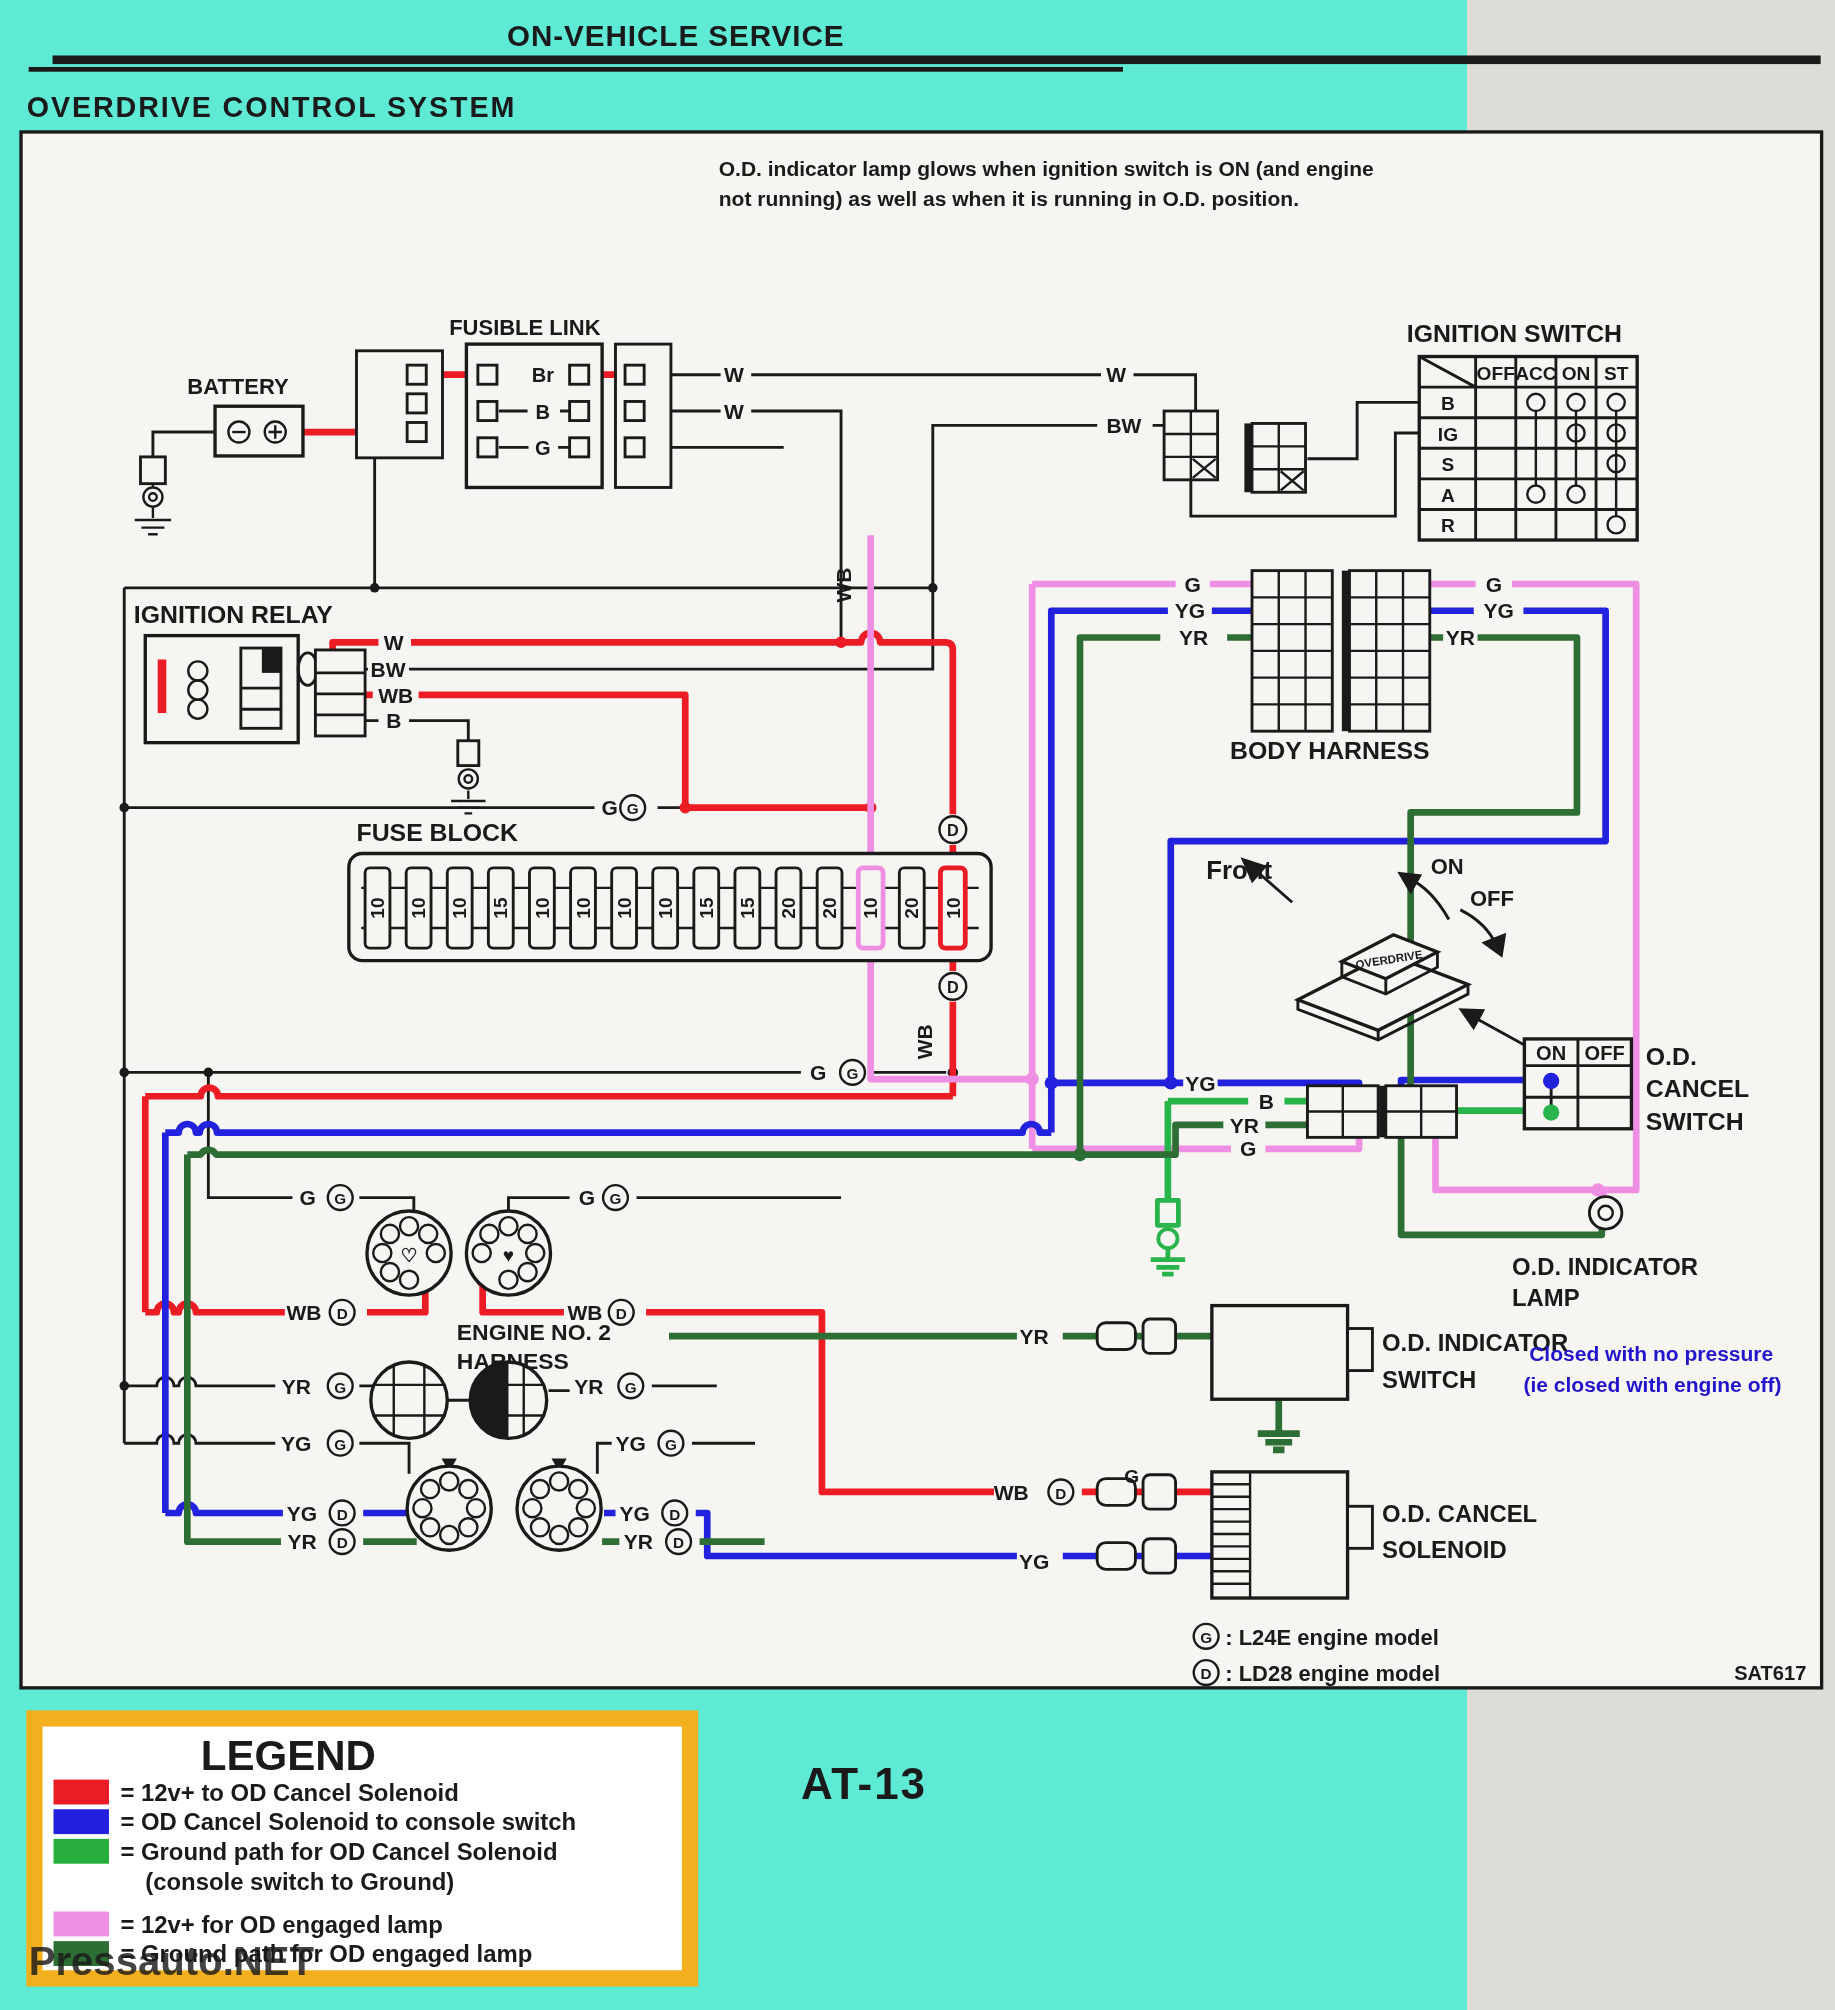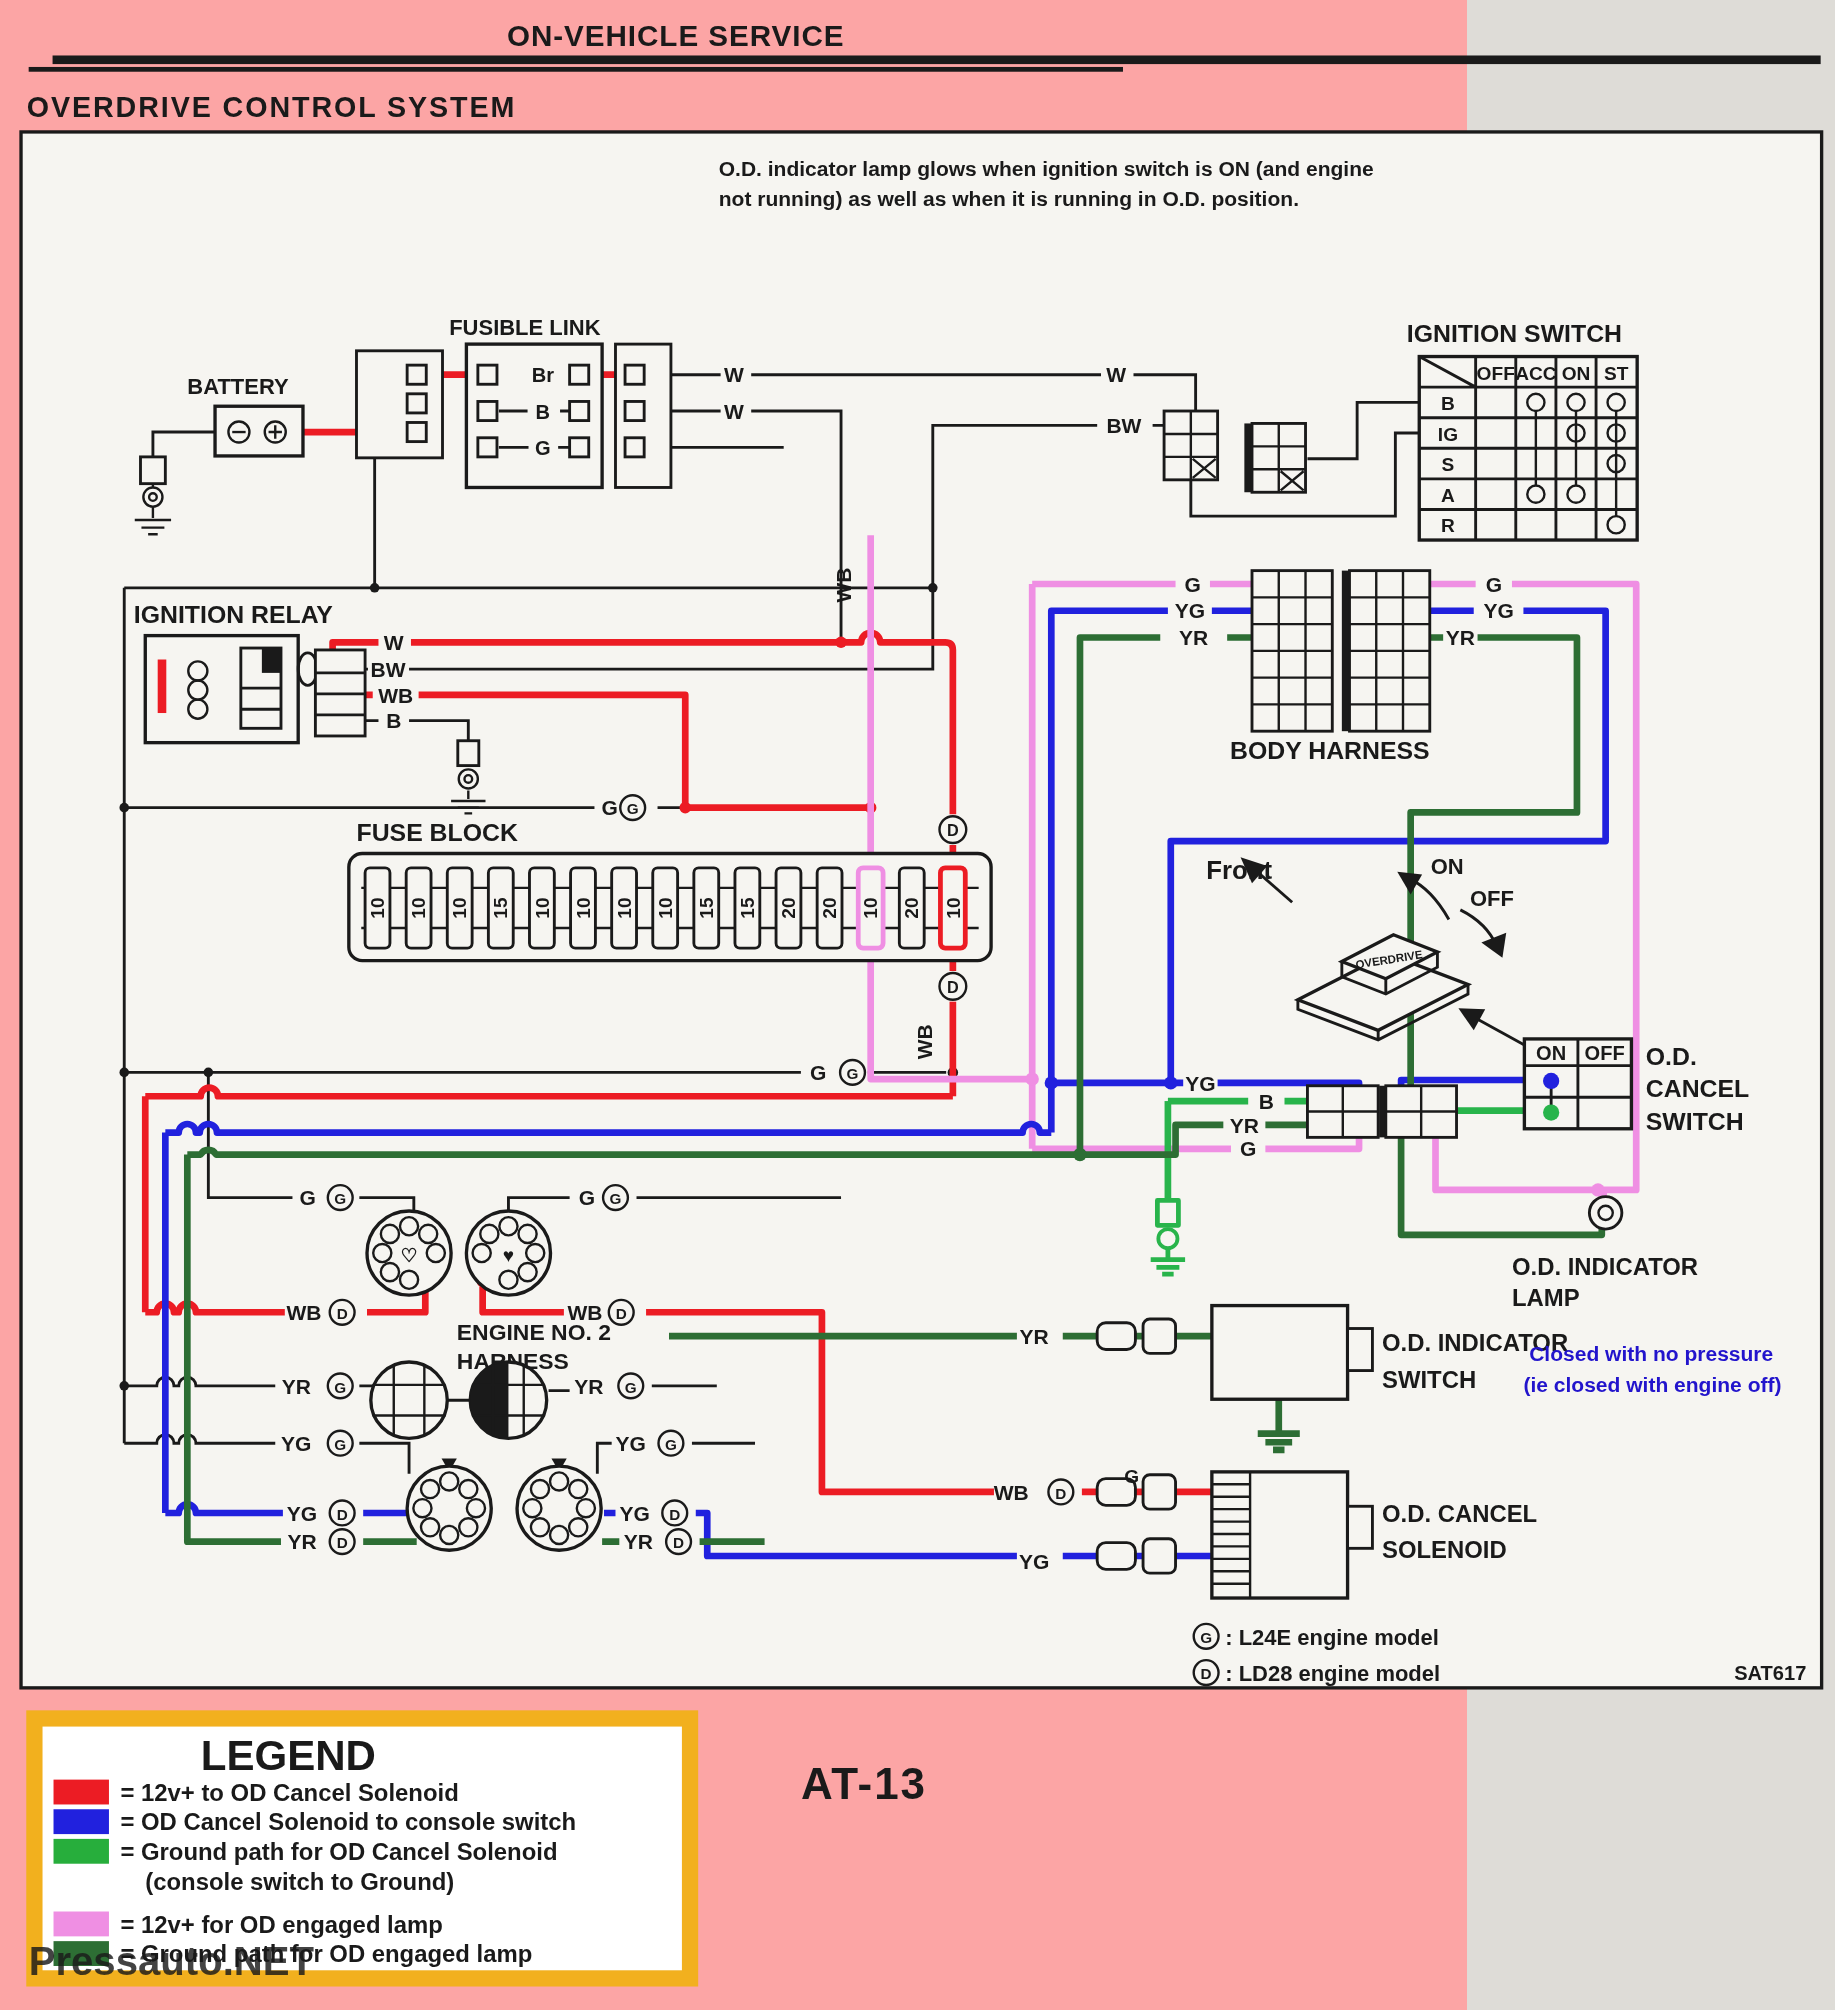--- a/index.html
+++ b/index.html
@@ -1,16 +1,16 @@
 <!DOCTYPE html>
 <html><head>
 <meta charset="utf-8">
 <style>
   html,body{margin:0;padding:0;background:#dedcd7;}
-  .page{width:1467px;height:2010px;position:relative;background:#fca5a5;}
+  .page{width:1467px;height:2010px;position:relative;background:#5eead4;}
   svg{display:block}
   .t{font-family:"Liberation Sans",sans-serif;font-weight:bold;fill:#1a1a1a}
   .ti{font-family:"Liberation Sans",sans-serif;font-weight:bold;fill:#2214cc}
   .bl{stroke:#1a1a1a;fill:none;stroke-width:3}
   .b2{stroke:#1a1a1a;fill:none;stroke-width:2.5}
   .b4{stroke:#1a1a1a;fill:none;stroke-width:3.5}
   .w7{stroke-width:7;fill:none;stroke-linejoin:round;stroke-linecap:butt}
   .w5{stroke-width:5;fill:none;stroke-linejoin:round}
   .rd{stroke:#ec1c24}.bu{stroke:#2121de}.gn{stroke:#28b44b}.dg{stroke:#2d6e34}.pk{stroke:#ef8fe3}
   .frd{fill:#ec1c24}.fbu{fill:#2121de}.fgn{fill:#28b44b}.fdg{fill:#2d6e34}.fpk{fill:#ef8fe3}.fbk{fill:#1a1a1a}

